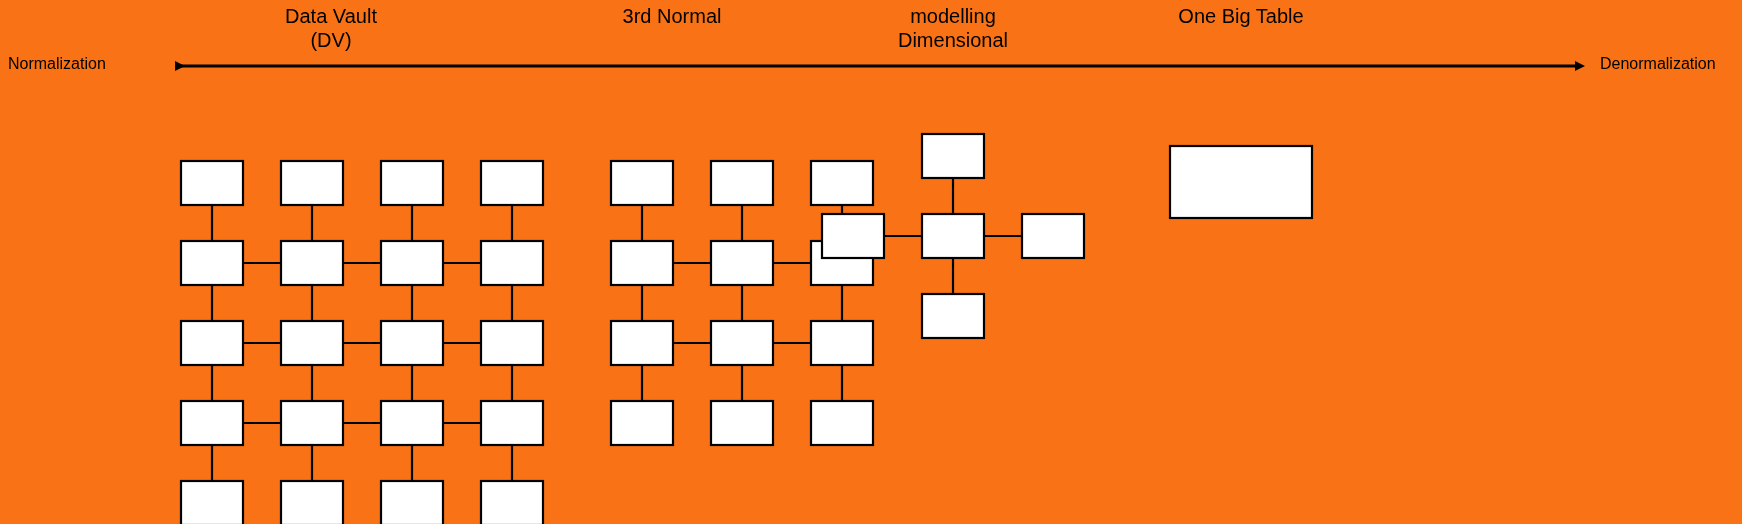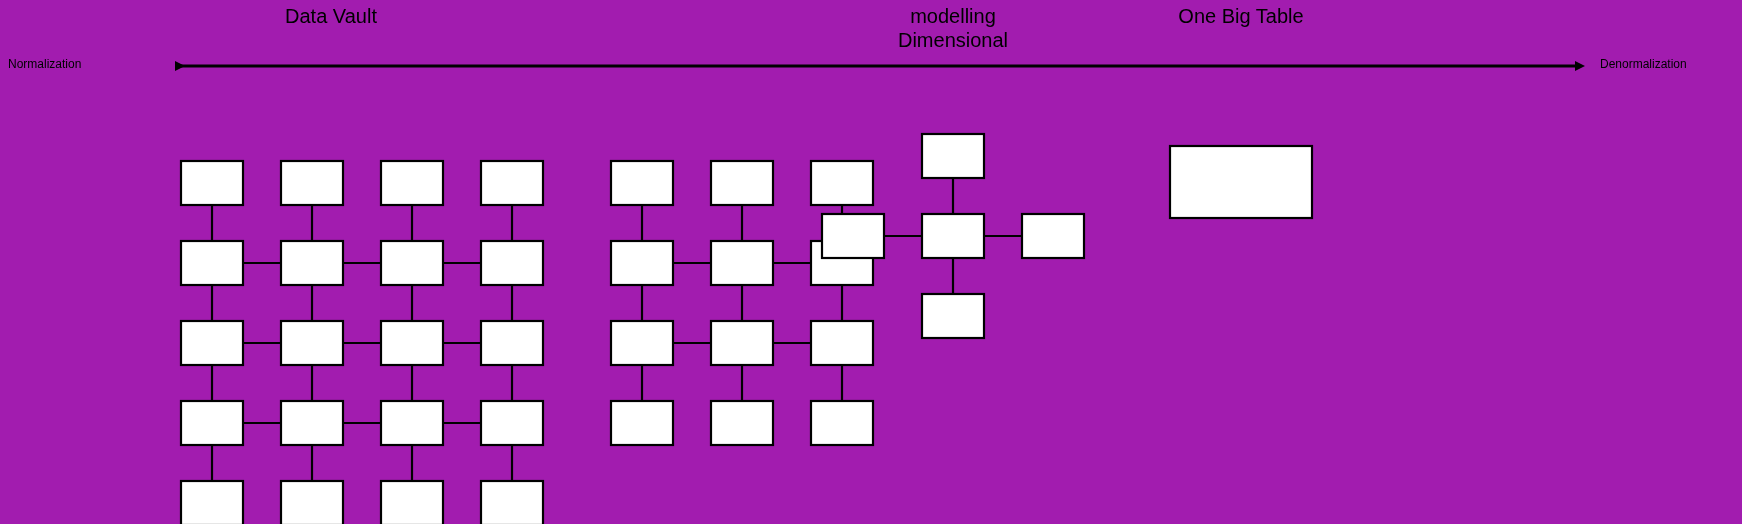--- a/index.html
+++ b/index.html
@@ -9,26 +9,26 @@
     background: #ffffff;
   }
   body {
     font-family: "Liberation Sans", sans-serif;
     color: #000000;
   }
   #canvas {
     position: relative;
     width: 1742px;
     height: 524px;
-    background: #a21caf;
+    background: #f97316;
     overflow: hidden;
   }
   .axis-label {
     position: absolute;
-    font-size: 12px;
+    font-size: 16px;
     line-height: 24px;
     color: #000000;
     white-space: nowrap;
   }
   #axis-label-left {
     left: 8px;
     top: 52px;
     text-align: left;
   }
   #axis-label-right {
@@ -78,23 +78,25 @@
     fill: none;
   }
 </style>
 </head>
 <body>
 
 <div id="canvas">
 
   <div class="stage-caption" id="caption-dv" style="left: 211px; top: 4px;">
     <span>Data Vault</span>
+    <span>(DV)</span>
   </div>
 
   <div class="stage-caption" id="caption-3nf" style="left: 552px; top: 4px;">
+    <span>3rd Normal</span>
   </div>
 
   <div class="stage-caption" id="caption-dim" style="left: 833px; top: 4px;">
     <span>modelling</span>
     <span>Dimensional</span>
   </div>
 
   <div class="stage-caption" id="caption-obt" style="left: 1121px; top: 4px;">
     <span>One Big Table</span>
   </div>

